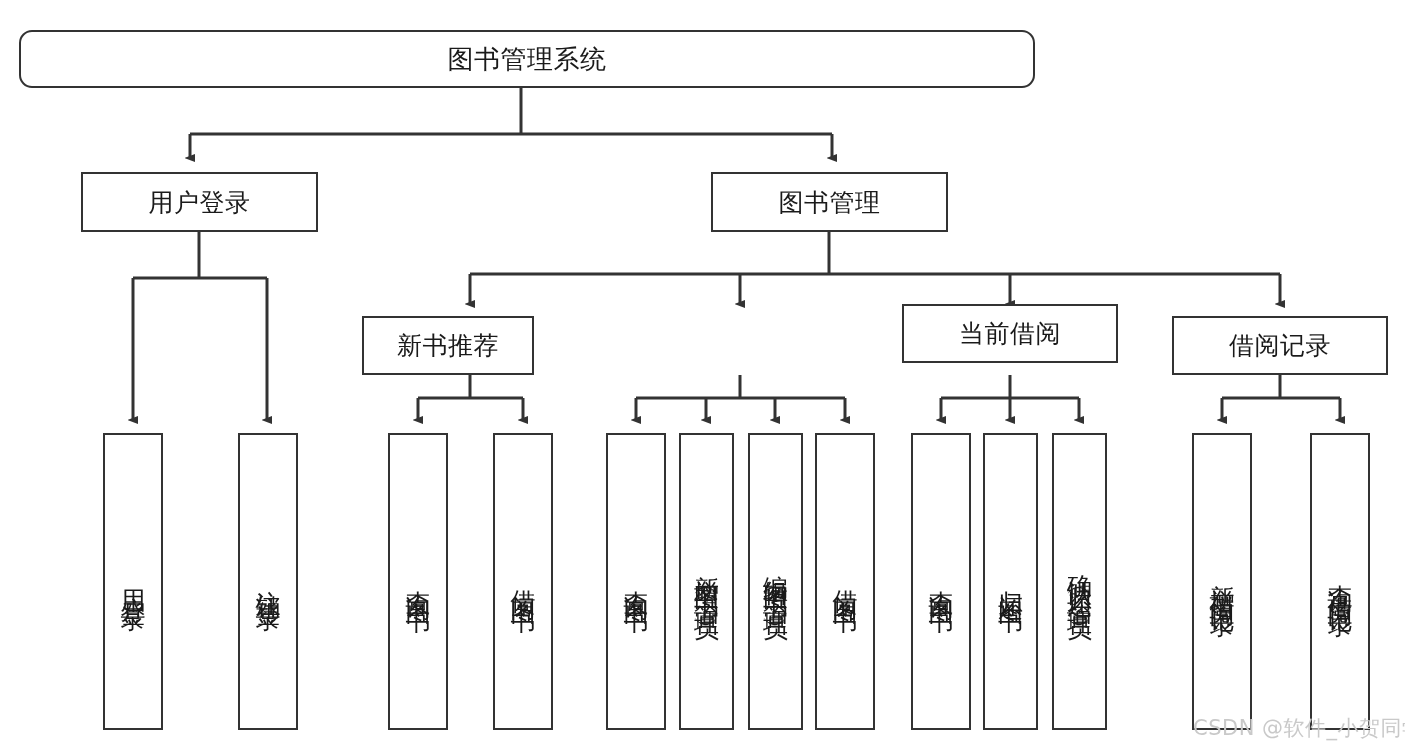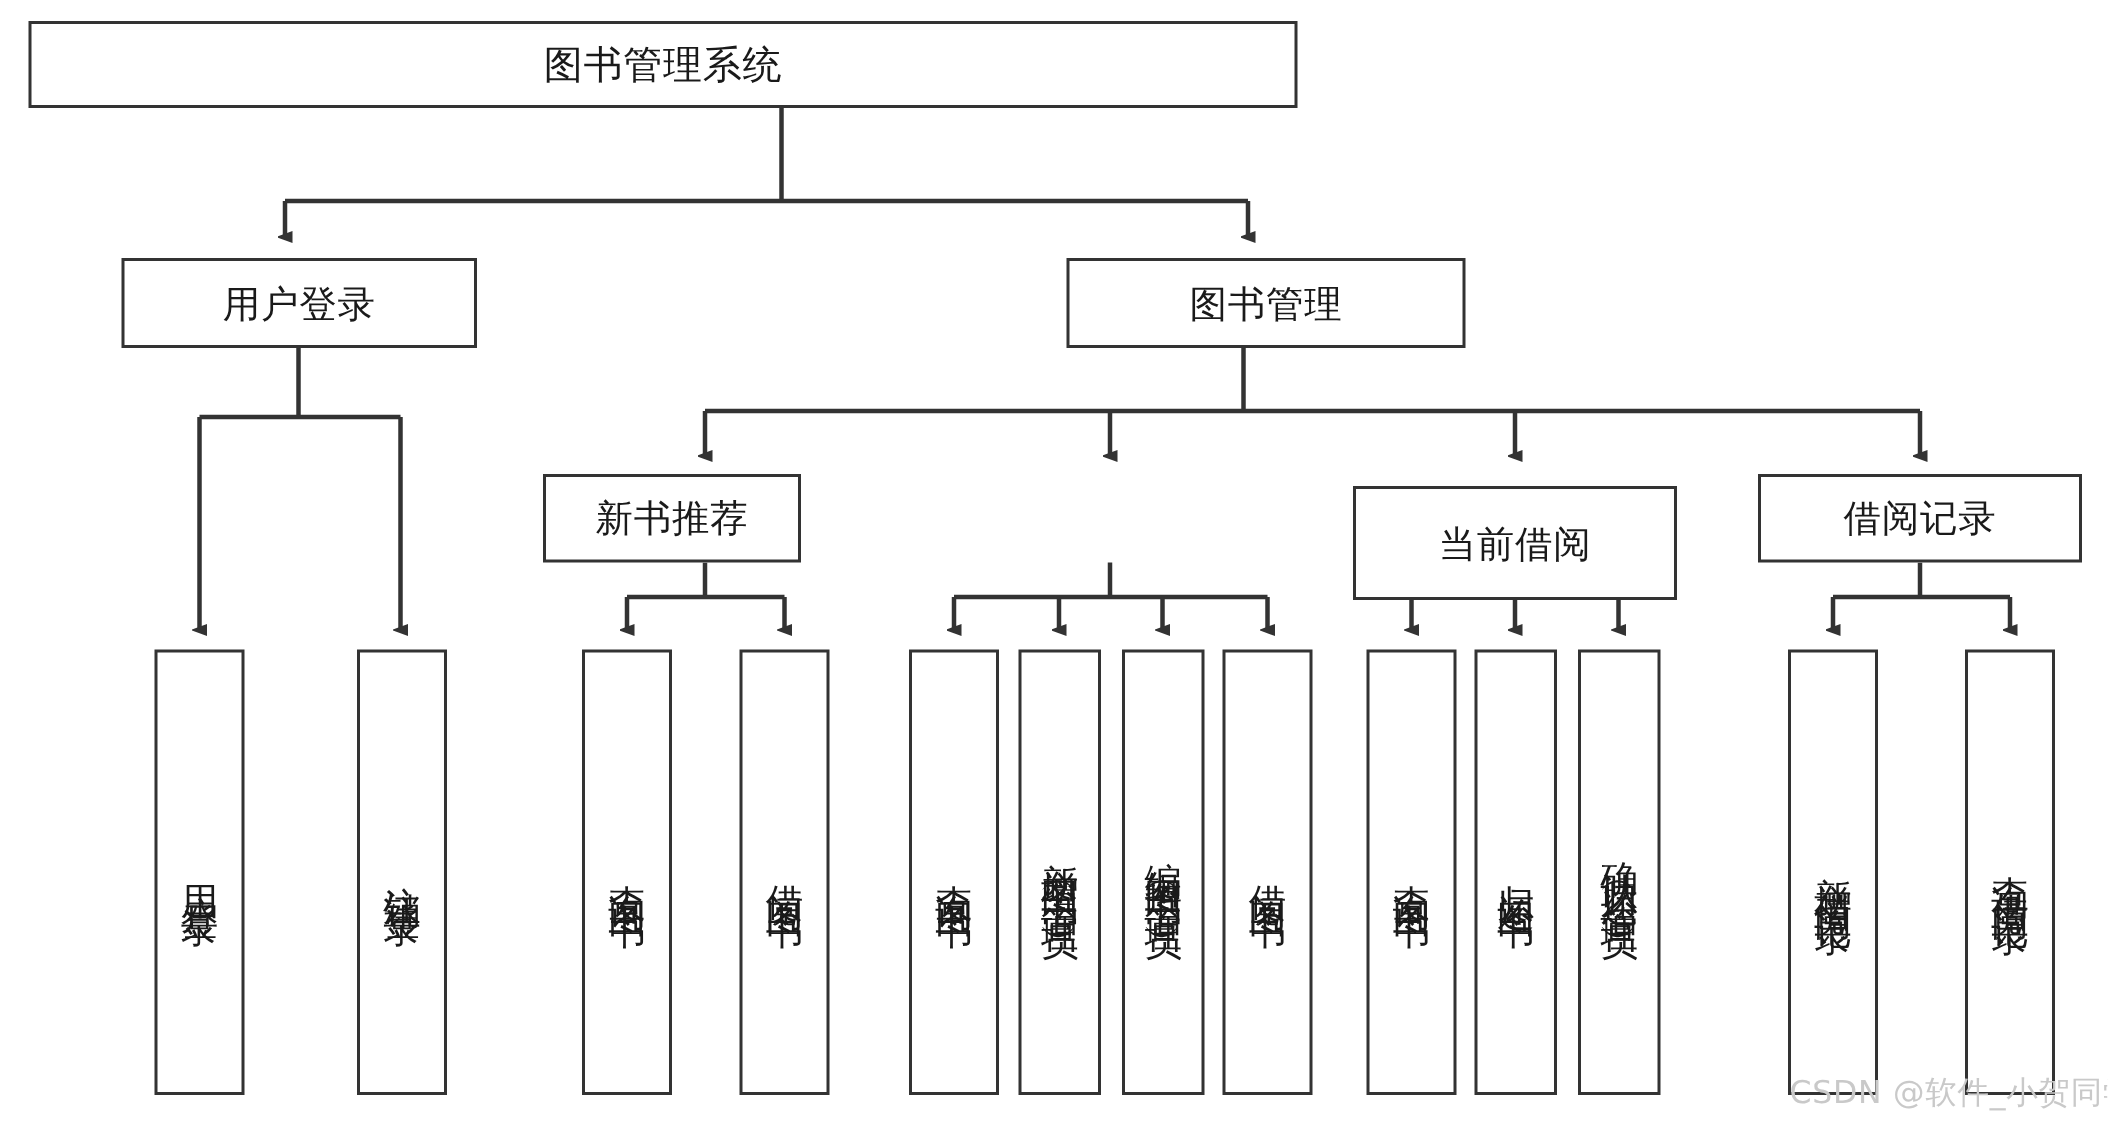--- a/index.html
+++ b/index.html
@@ -109,35 +109,35 @@
       <path d="M1010,398 L1010,420" marker-end="url(#arrow)"></path>
       <path d="M1079,398 L1079,420" marker-end="url(#arrow)"></path>
 
       <path d="M1280,375 L1280,398"></path>
       <path d="M1222,398 L1340,398"></path>
       <path d="M1222,398 L1222,420" marker-end="url(#arrow)"></path>
       <path d="M1340,398 L1340,420" marker-end="url(#arrow)"></path>
     </g>
   </svg>
 
-  <div class="node horiz root" style="left:19px; top:14px; width:846px; height:58px;">
+  <div class="node horiz root" style="left:19px; top:30px; width:1016px; height:58px;border-radius:13px;">
     <span>图书管理系统</span>
   </div>
 
   <div class="node horiz" style="left:81px; top:172px; width:237px; height:60px;">
     <span>用户登录</span>
   </div>
-  <div class="node horiz" style="left:711px; top:172px; width:266px; height:60px;">
+  <div class="node horiz" style="left:711px; top:172px; width:237px; height:60px;">
     <span>图书管理</span>
   </div>
 
   <div class="node horiz" style="left:362px; top:316px; width:172px; height:59px;">
     <span>新书推荐</span>
   </div>
-  <div class="node horiz" style="left:902px; top:324px; width:216px; height:76px;">
+  <div class="node horiz" style="left:902px; top:304px; width:216px; height:59px;">
     <span>当前借阅</span>
   </div>
   <div class="node horiz" style="left:1172px; top:316px; width:216px; height:59px;">
     <span>借阅记录</span>
   </div>
 
   <div class="node vert" style="left:103px; top:433px; width:60px; height:297px;">
     <span class="vlabel">用户登录</span>
   </div>
   <div class="node vert" style="left:238px; top:433px; width:60px; height:297px;">

